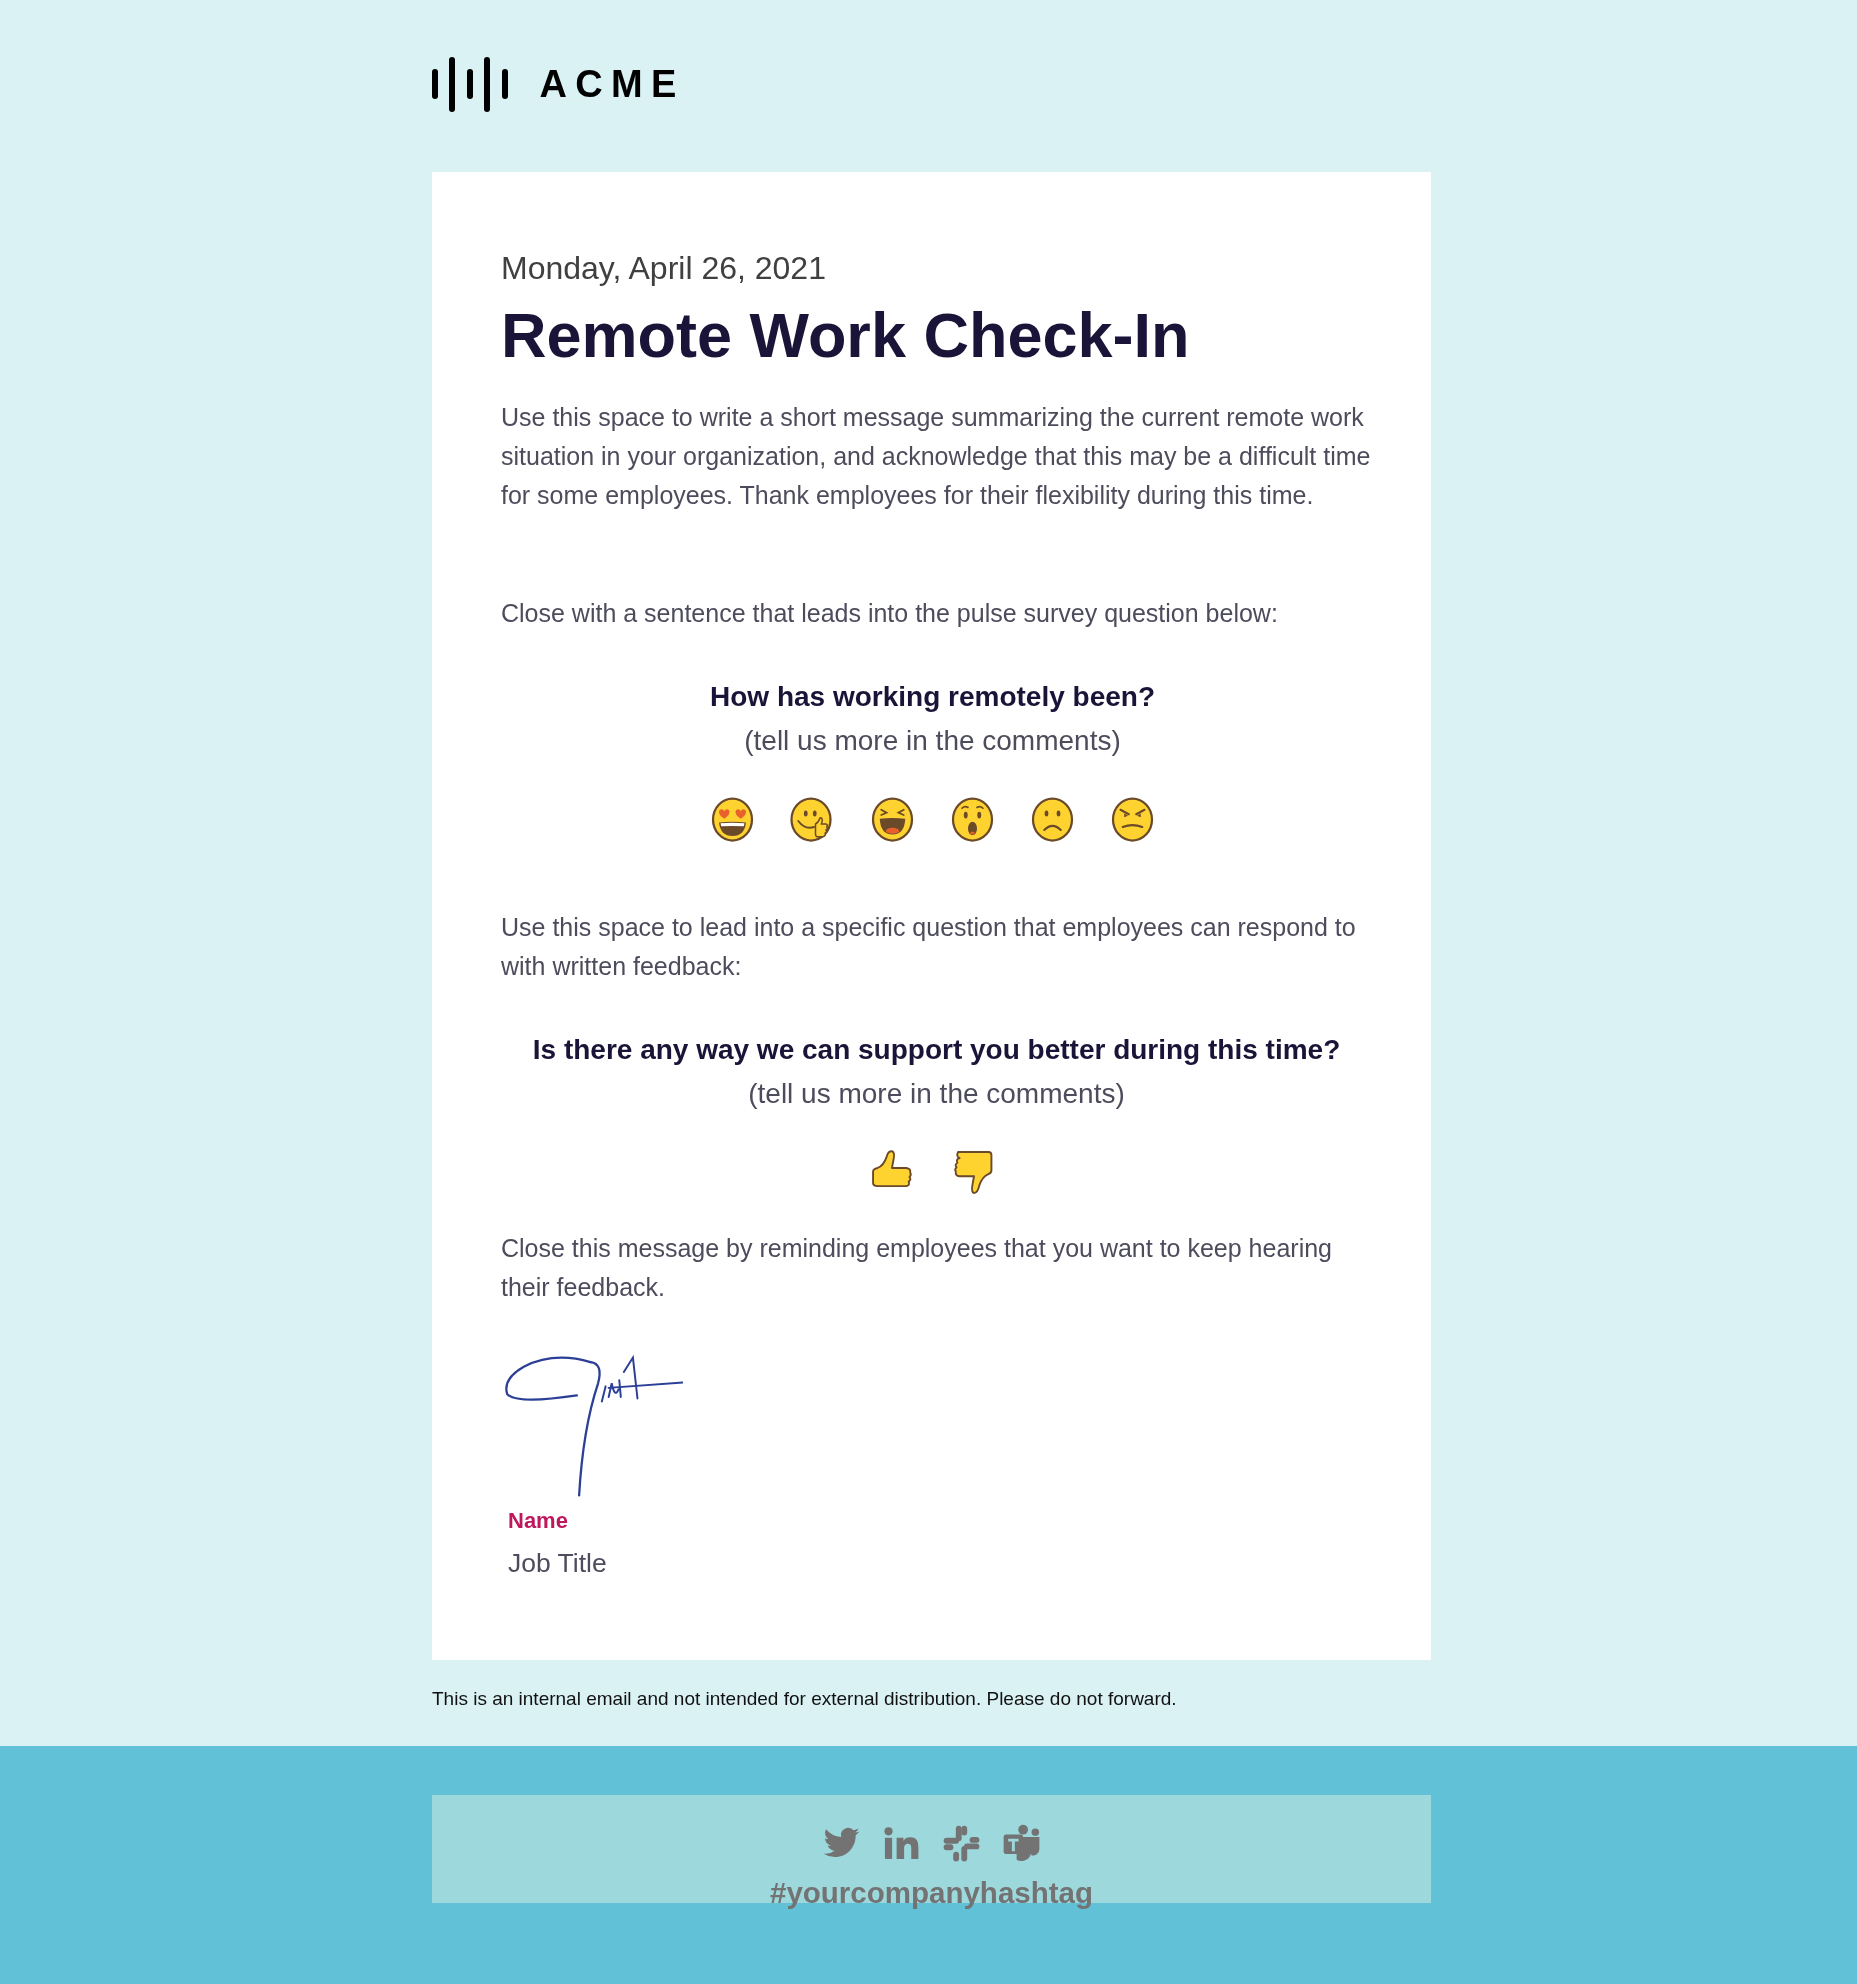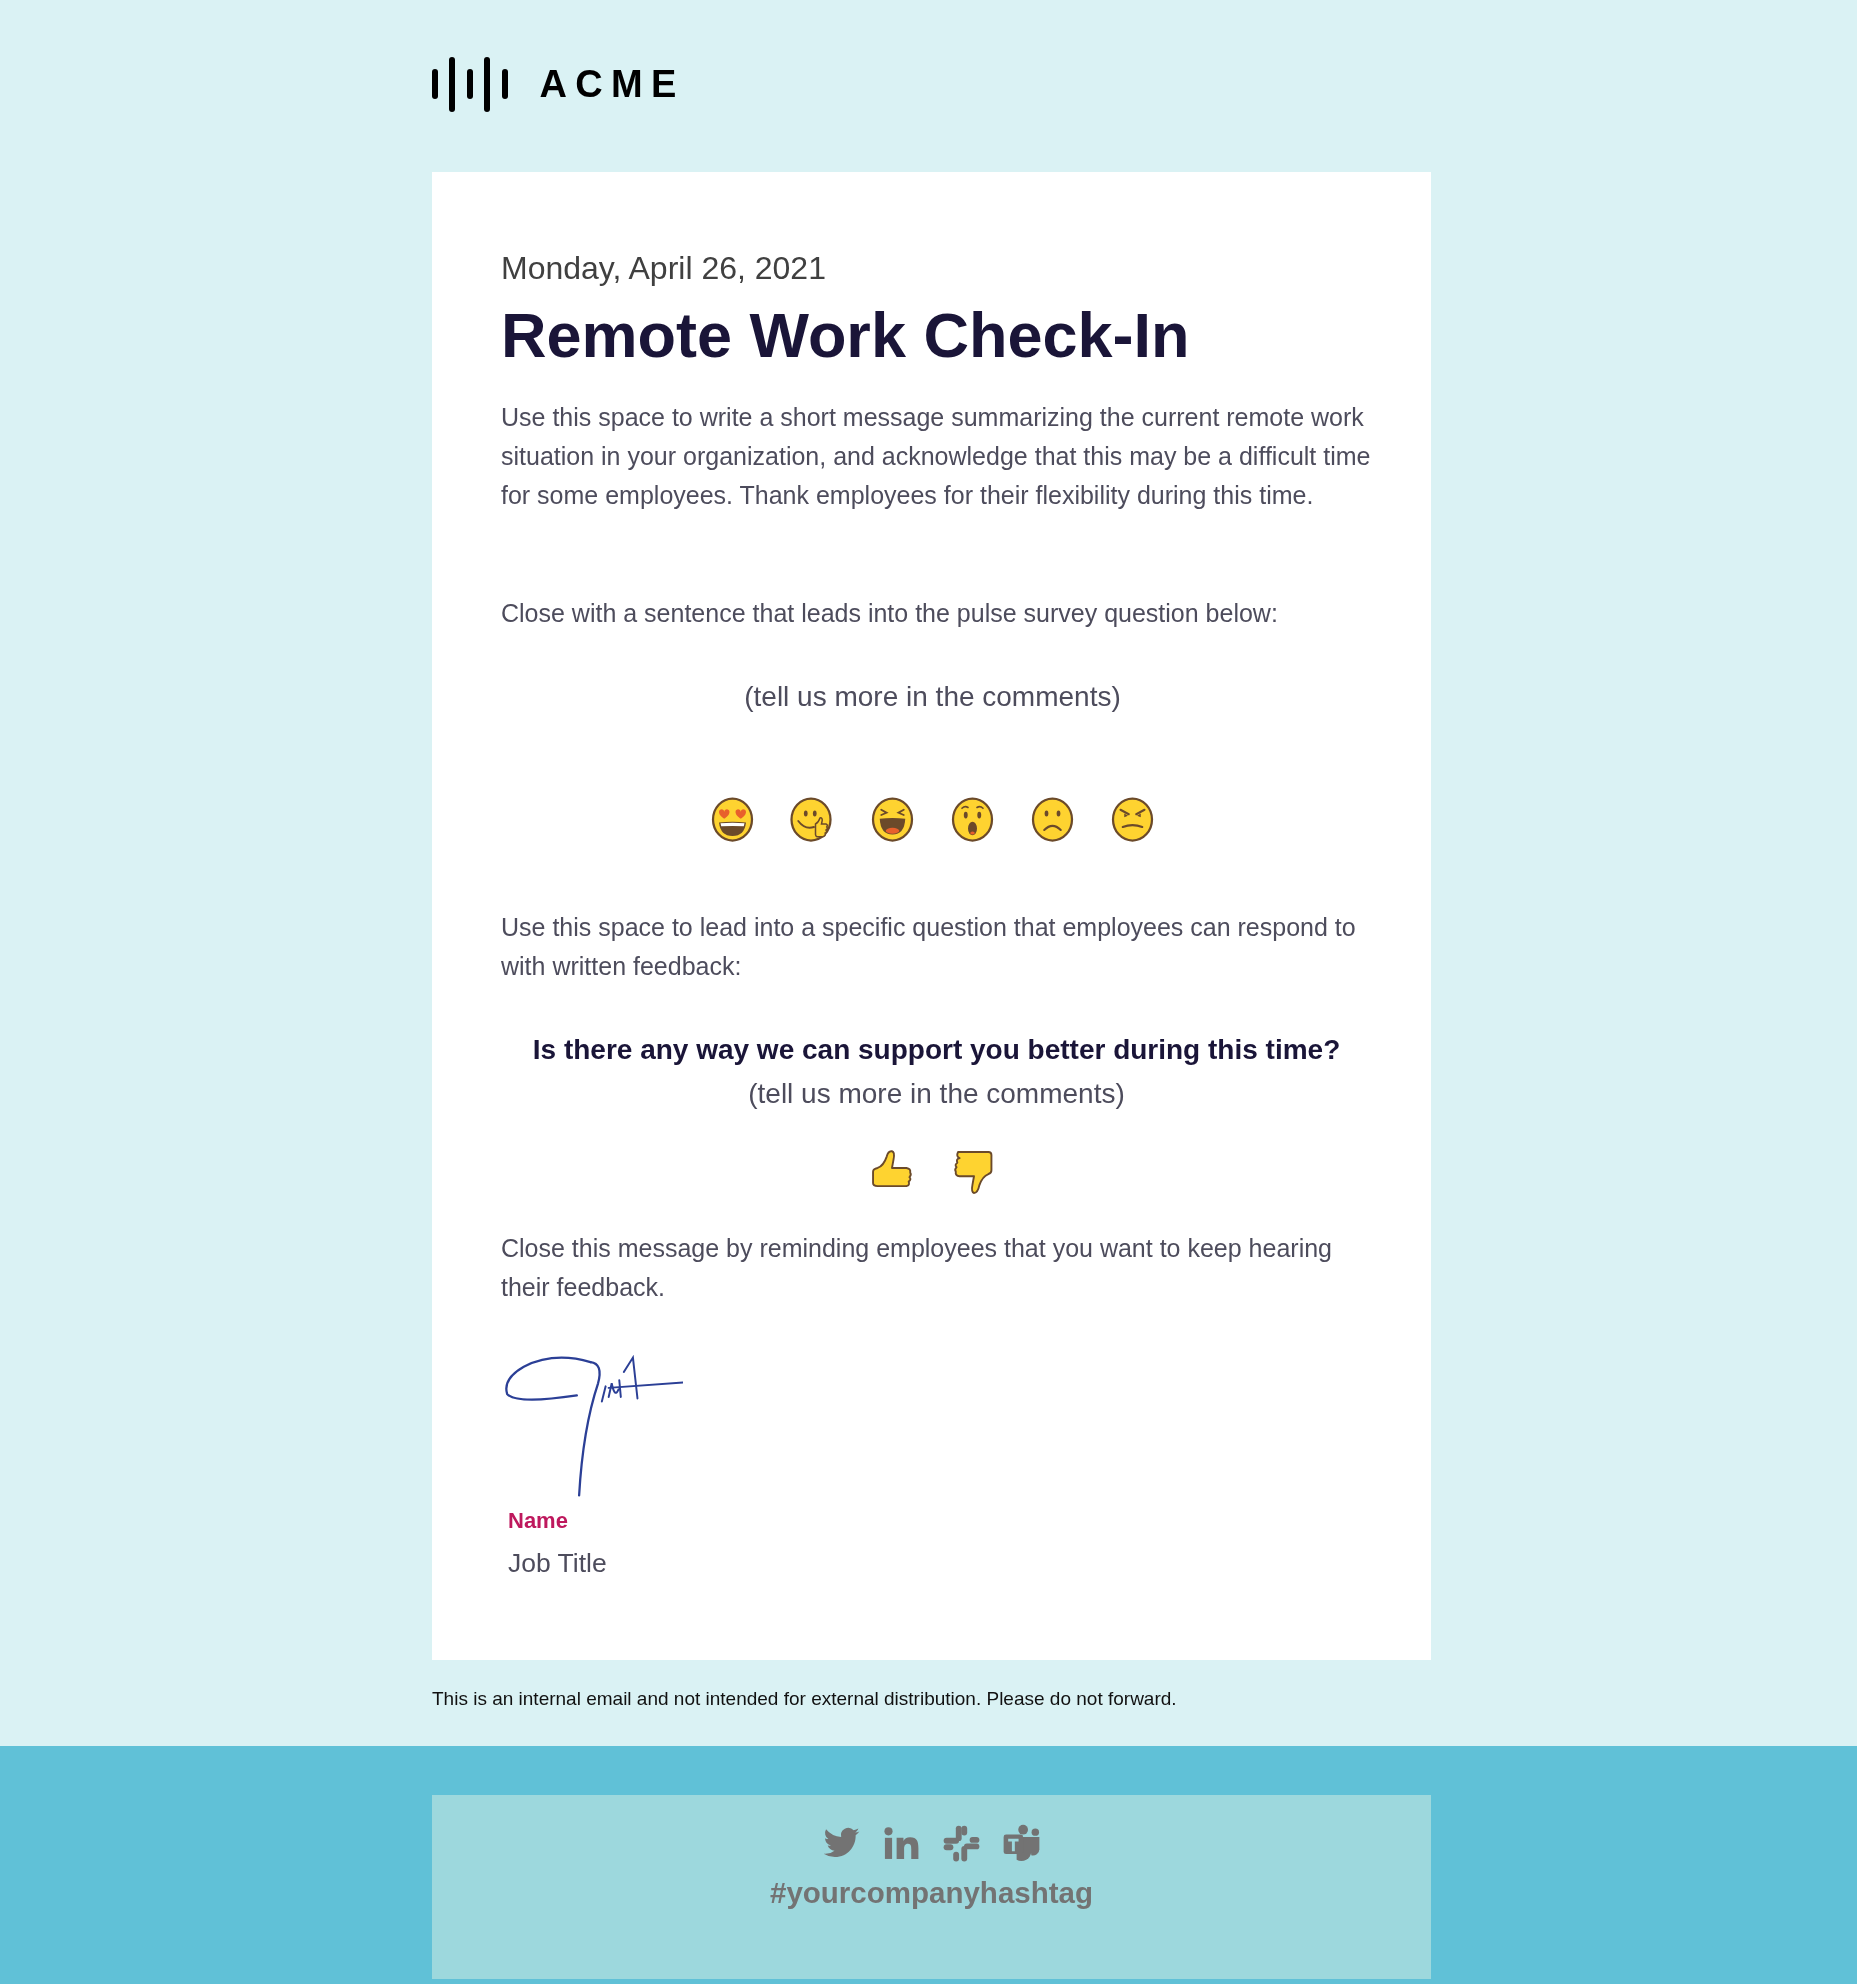--- a/index.html
+++ b/index.html
@@ -27,21 +27,21 @@
   .emoji-row { position:absolute; left:0; width:863px; display:flex; justify-content:center; gap:35px; }
   .emoji { width:45px; height:45px; display:block; cursor:pointer; }
   .thumb-row { position:absolute; left:0; width:863px; display:flex; justify-content:center; gap:38px; }
   .thumb { width:44px; height:47px; display:block; cursor:pointer; }
   .sig { position:absolute; left:0; top:1181px; }
   .sig-name { position:absolute; left:6.8px; top:1336px; font-size:22px; font-weight:700; color:#be185d; }
   .sig-job { position:absolute; left:6.8px; top:1376px; font-size:26.5px; color:#4d4c5c; }
 
   .disclaimer { position:absolute; left:432px; width:999px; top:1688px; text-align:left; font-size:19px; color:#111; }
   .footer-band { position:absolute; left:0; top:1746px; width:1858px; height:238px; background:#60c1d7; }
-  .footer-box { position:absolute; left:432px; top:49px; width:999px; height:184px; background:#9dd8dd; }
+  .footer-box { position:absolute; left:432px; top:49px; width:999px; height:108px; background:#9dd8dd; }
   .social { position:absolute; top:29px; left:0; width:999px; display:flex; justify-content:center; gap:21px; }
   .social a { display:block; width:39px; height:39px; }
   .hashtag { position:absolute; top:81px; left:0; width:999px; text-align:center; font-size:29.5px; font-weight:700; color:#737373; }
 </style>
 </head>
 <body>
 
 <div class="logo">
   <div class="logo-mark">
     <span style="height:30px"></span>
@@ -55,20 +55,21 @@
 
 <div class="card">
   <div class="inner">
     <div class="date">Monday, April 26, 2021</div>
     <h1 class="title">Remote Work Check-In</h1>
 
     <p class="para" style="top:226px">Use this space to write a short message summarizing the current remote work situation in your organization, and acknowledge that this may be a difficult time for some employees. Thank employees for their flexibility during this time.</p>
     <p class="para" style="top:422px">Close with a sentence that leads into the pulse survey question below:</p>
 
     <div class="q-block" style="top:503px">
+      <div class="q-title">How has working remotely been?</div>
       <div class="q-sub">(tell us more in the comments)</div>
     </div>
 
     <div class="emoji-row" style="top:625px">
 
       <svg class="emoji" viewBox="0 0 60 60">
         <ellipse cx="30" cy="30" rx="26" ry="28" fill="#fed330" stroke="#6b4a2a" stroke-width="3"></ellipse>
         <path d="M14 22 c0-5 7-5 7 0 c0-5 7-5 7 0 c0 5-7 9-7 9 c0 0-7-4-7-9z" fill="#e8602c" transform="translate(-2,-2)"></path>
         <path d="M32 22 c0-5 7-5 7 0 c0-5 7-5 7 0 c0 5-7 9-7 9 c0 0-7-4-7-9z" fill="#e8602c" transform="translate(2,-2)"></path>
         <path d="M12 34 Q30 32 48 34 Q46 52 30 52 Q14 52 12 34z" fill="#6b4a2a"></path>

